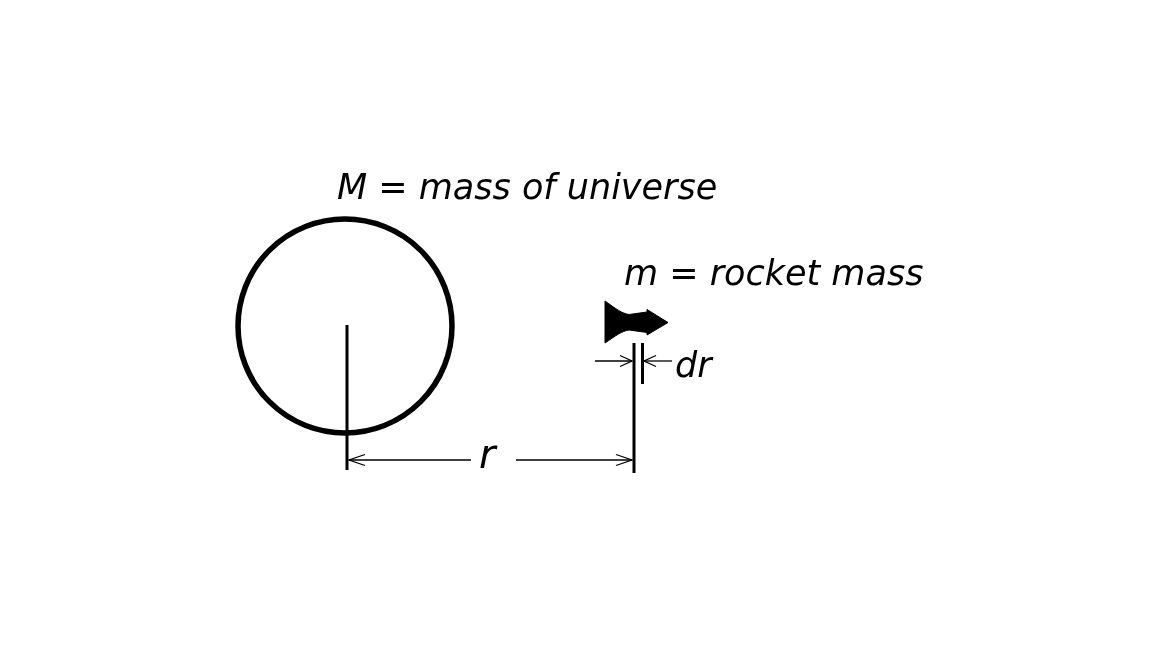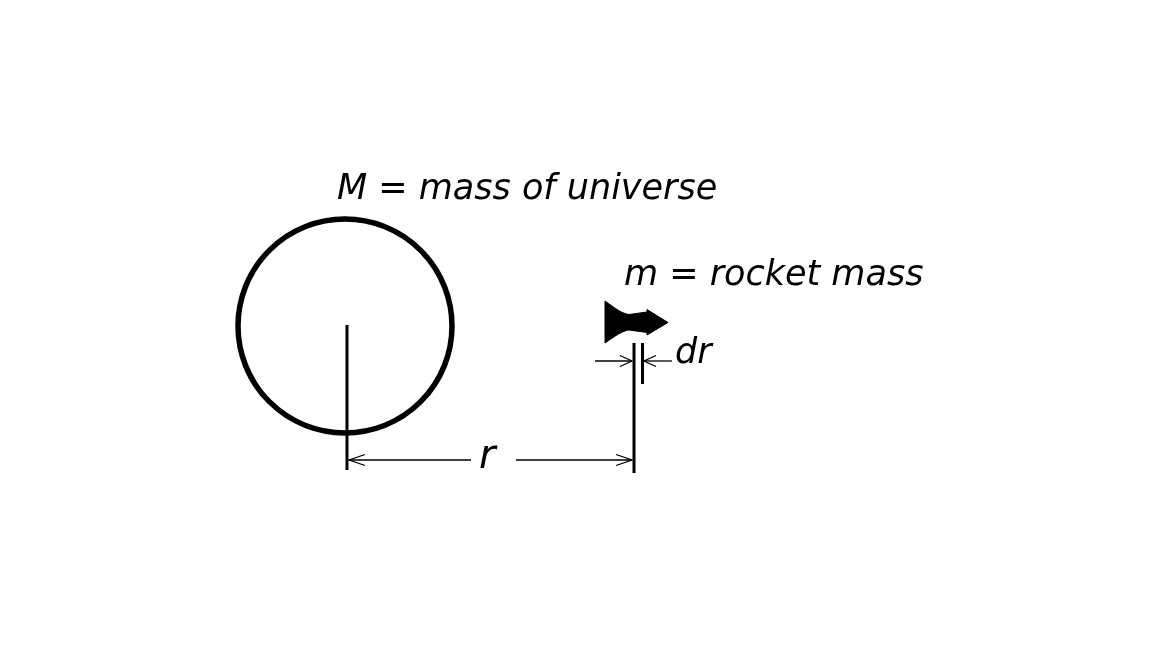--- a/index.html
+++ b/index.html
@@ -25,21 +25,21 @@
     position:absolute;
     font-style:italic;
     color:var(--ink);
     line-height:1;
     white-space:nowrap;
     font-size:35px;
   }
   .label-title   {left:337px; top:170px;}
   .label-rocket  {left:624px; top:256px;}
   .label-r       {left:479px; top:434px; font-size:40px;}
-  .label-dr      {left:675px; top:334px;}
+  .label-dr      {left:675px; top:348px;}
 </style>
 </head>
 <body>
 
 <div class="canvas">
 
   <svg class="artwork" width="1152" height="648" viewBox="0 0 1152 648">
 
     <circle cx="345" cy="326" r="107" fill="none" stroke="currentColor" stroke-width="5.5"></circle>
 

